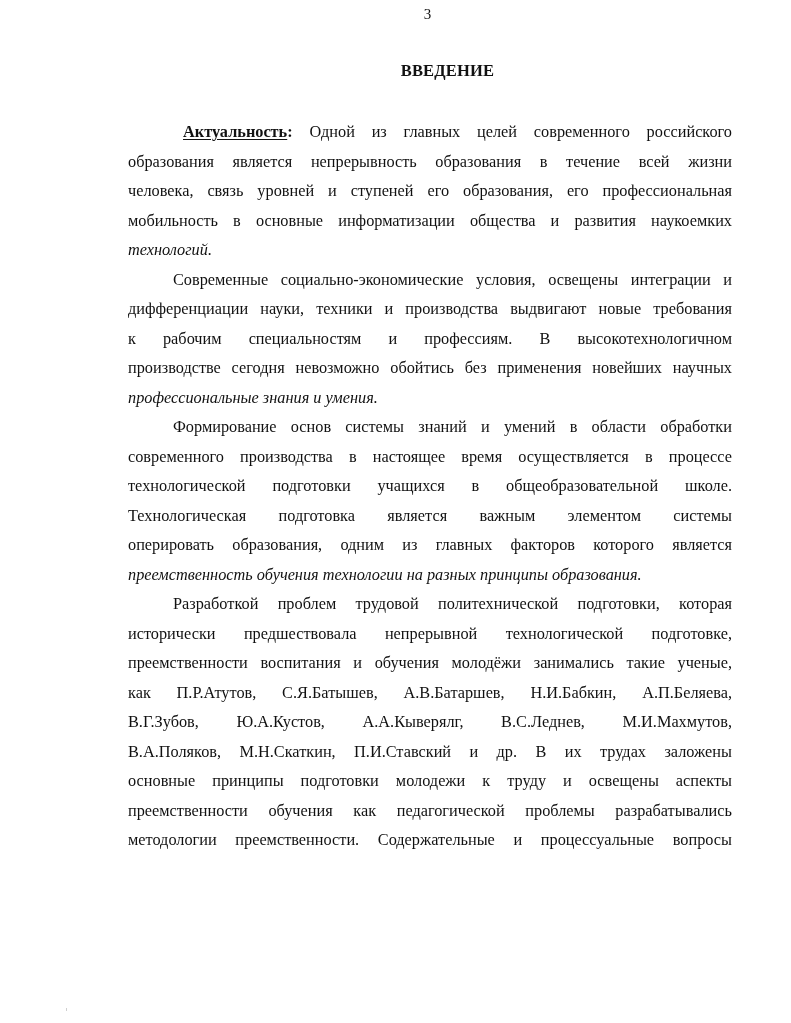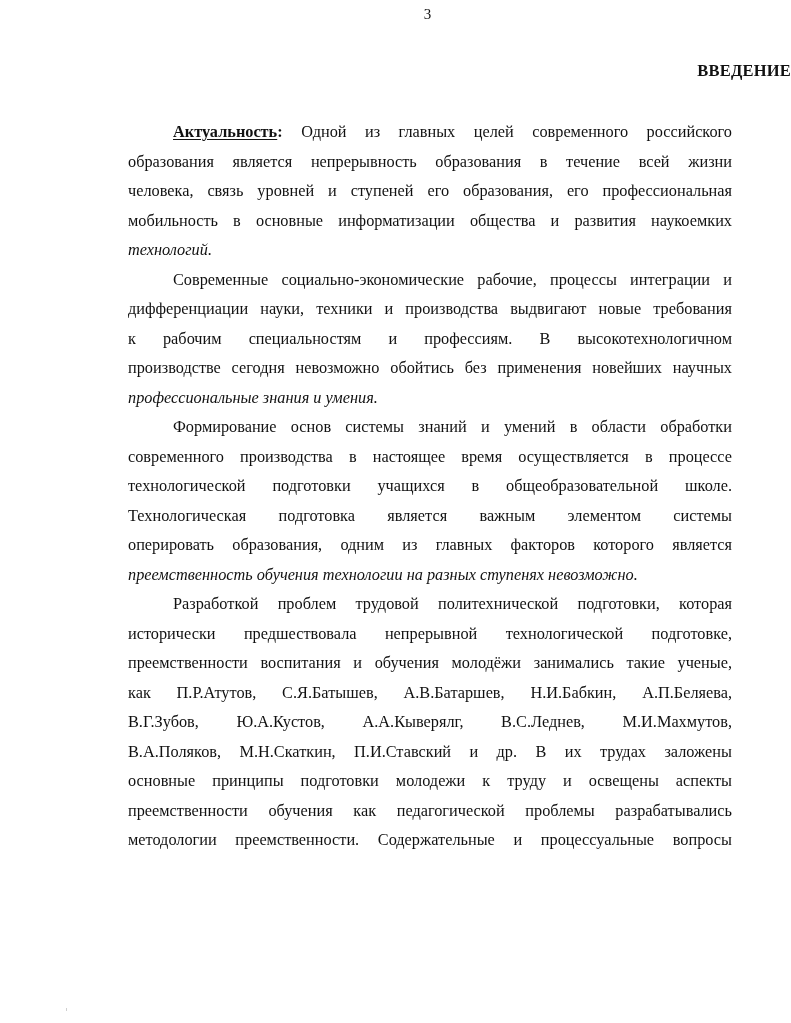--- a/index.html
+++ b/index.html
@@ -26,21 +26,21 @@
       font-size: 15px;
       line-height: 18px;
     }
     .title {
       position: absolute;
       top: 60px;
       left: 0;
       width: 100%;
       padding-left: 104px;
       box-sizing: border-box;
-      text-align: right;
+      text-align: center;
       font-size: 16.5px;
       font-weight: bold;
       line-height: 22px;
       letter-spacing: 0.2px;
     }
     .body-text {
       position: absolute;
       top: 117px;
       left: 128px;
       width: 604px;
@@ -63,20 +63,21 @@
     }
     .para .line.last {
       text-align-last: left;
       font-style: italic;
     }
     .para { text-indent: 0; }
     .lead {
       font-weight: bold;
       text-decoration: underline;
       text-underline-offset: 2px;
+      margin-left: 10px;
     }
     .lead-colon {
       font-weight: bold;
     }
     .specks {
       position: absolute;
       left: 66px;
       top: 1008px;
       width: 1px;
       height: 3px;
@@ -93,34 +94,34 @@
 
   <p class="para">
     <span class="line first"><span class="lead">Актуальность</span><span class="lead-colon">:</span> <span>Одной из главных целей современного российского</span></span>
     <span class="line">образования является непрерывность образования в течение всей жизни</span>
     <span class="line">человека, связь уровней и ступеней его образования, его профессиональная</span>
     <span class="line">мобильность в основные информатизации общества и развития наукоемких</span>
     <span class="line last">технологий.</span>
   </p>
 
   <p class="para">
-    <span class="line first">Современные социально-экономические рабочие, процессы интеграции и</span>
+    <span class="line first">Современные социально-экономические условия, освещены интеграции и</span>
     <span class="line">дифференциации науки, техники и производства выдвигают новые требования</span>
     <span class="line">к рабочим специальностям и профессиям. В высокотехнологичном</span>
     <span class="line">производстве сегодня невозможно обойтись без применения новейших научных</span>
     <span class="line last">профессиональные знания и умения.</span>
   </p>
 
   <p class="para">
     <span class="line first">Формирование основ системы знаний и умений в области обработки</span>
     <span class="line">современного производства в настоящее время осуществляется в процессе</span>
     <span class="line">технологической подготовки учащихся в общеобразовательной школе.</span>
     <span class="line">Технологическая подготовка является важным элементом системы</span>
     <span class="line">оперировать образования, одним из главных факторов которого является</span>
-    <span class="line last">преемственность обучения технологии на разных ступенях невозможно.</span>
+    <span class="line last">преемственность обучения технологии на разных принципы образования.</span>
   </p>
 
   <p class="para">
     <span class="line first">Разработкой проблем трудовой политехнической подготовки, которая</span>
     <span class="line">исторически предшествовала непрерывной технологической подготовке,</span>
     <span class="line">преемственности воспитания и обучения молодёжи занимались такие ученые,</span>
     <span class="line">как П.Р.Атутов, С.Я.Батышев, А.В.Батаршев, Н.И.Бабкин, А.П.Беляева,</span>
     <span class="line">В.Г.Зубов, Ю.А.Кустов, А.А.Кыверялг, В.С.Леднев, М.И.Махмутов,</span>
     <span class="line">В.А.Поляков, М.Н.Скаткин, П.И.Ставский и др. В их трудах заложены</span>
     <span class="line">основные принципы подготовки молодежи к труду и освещены аспекты</span>

